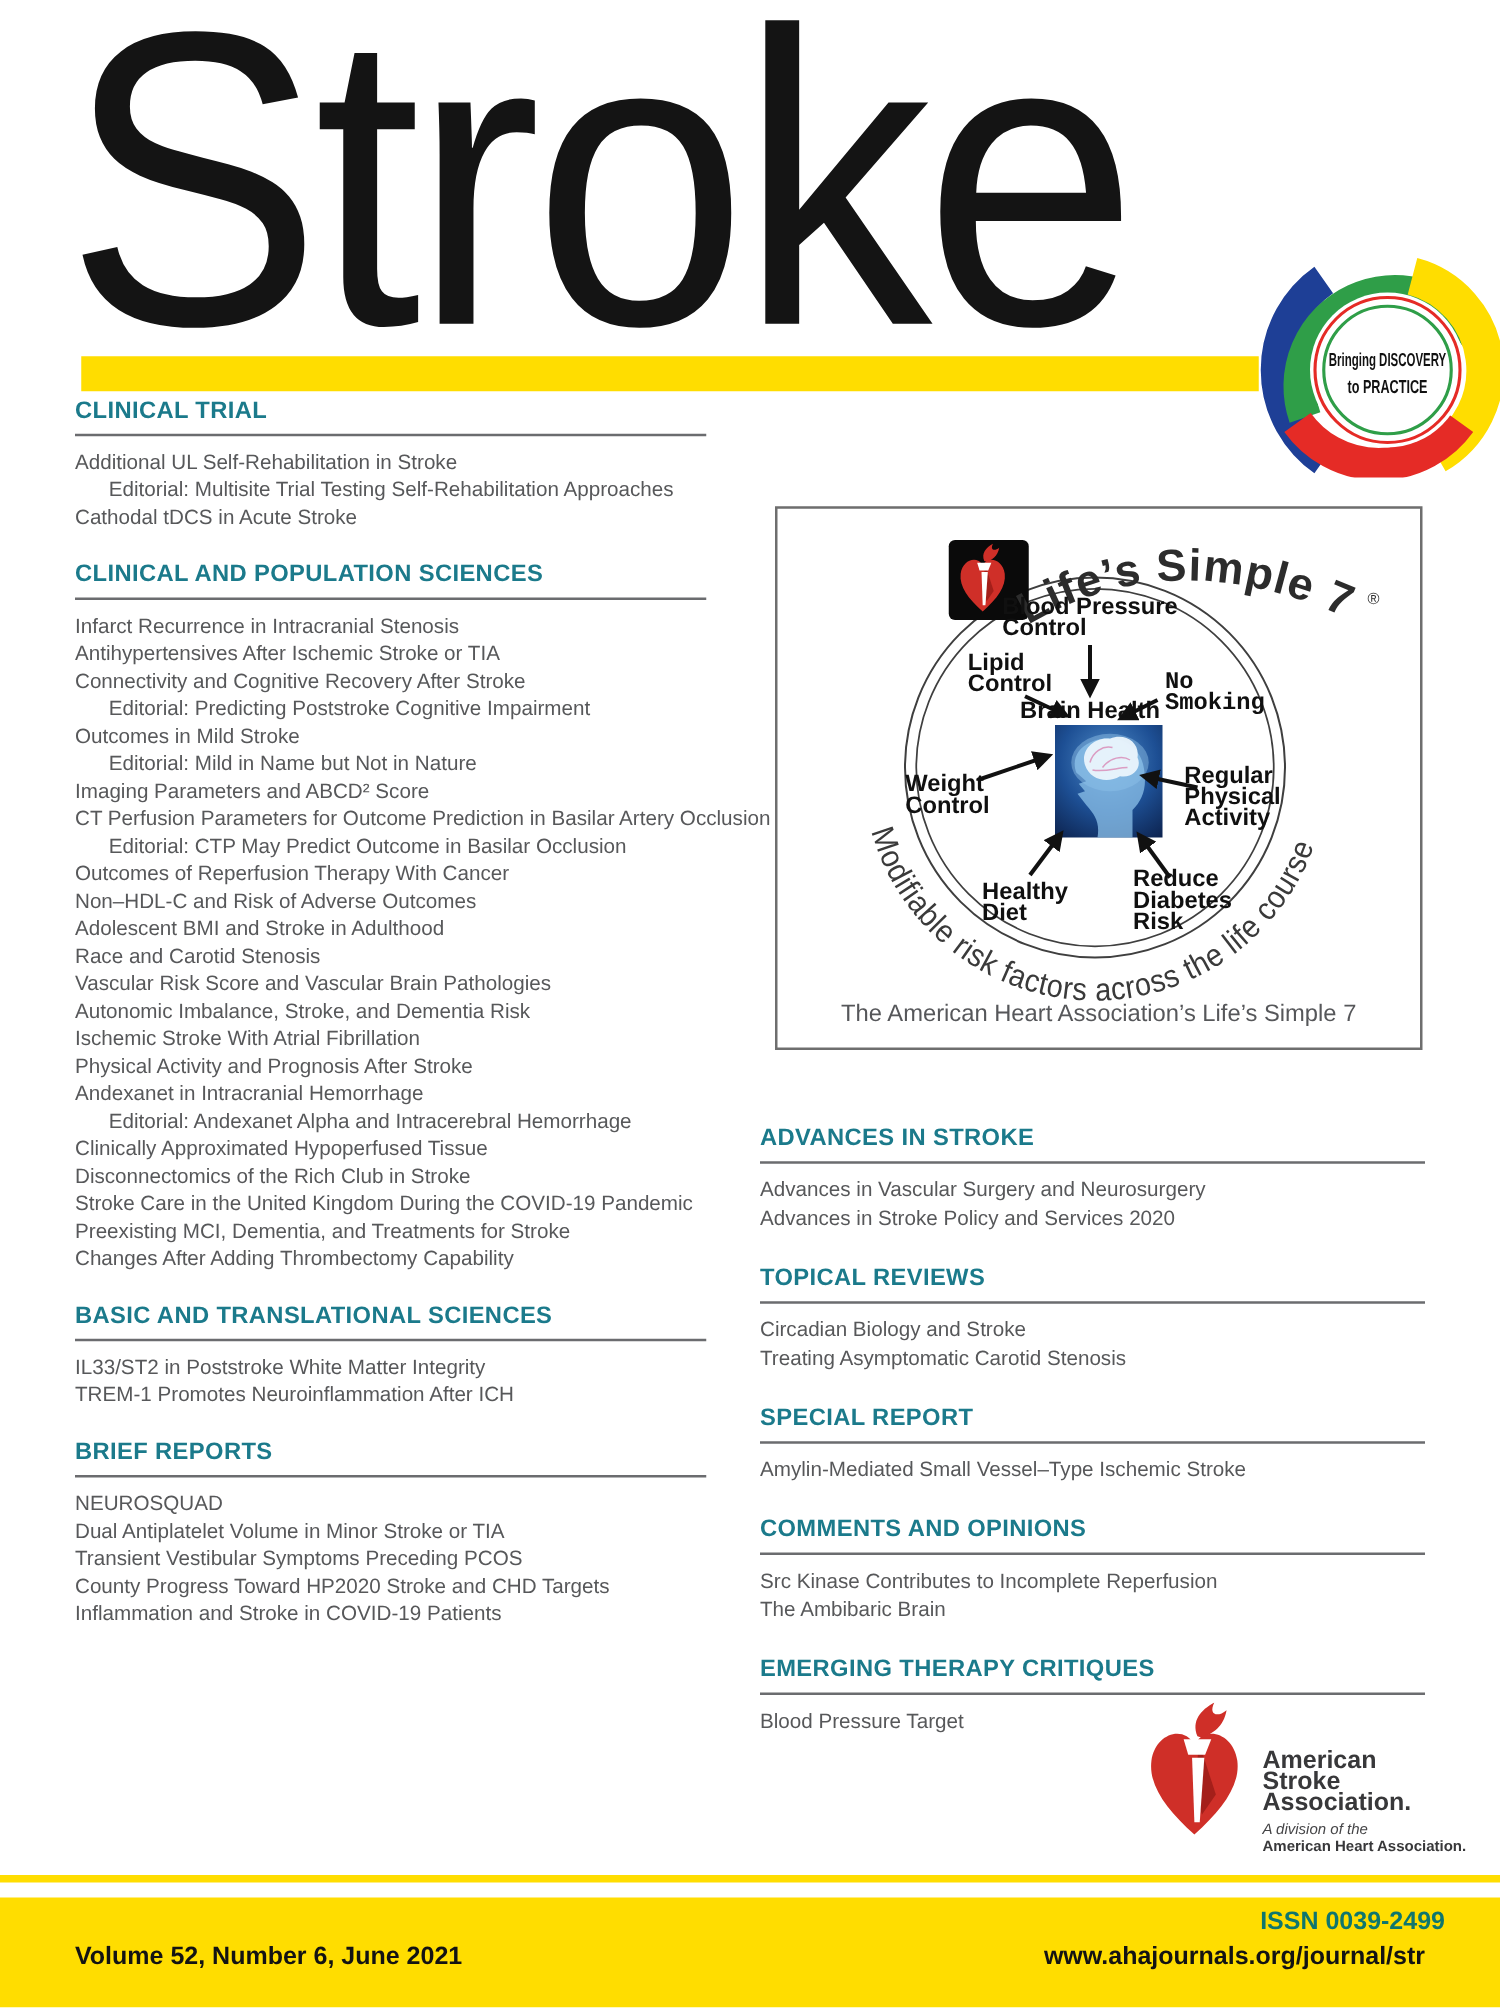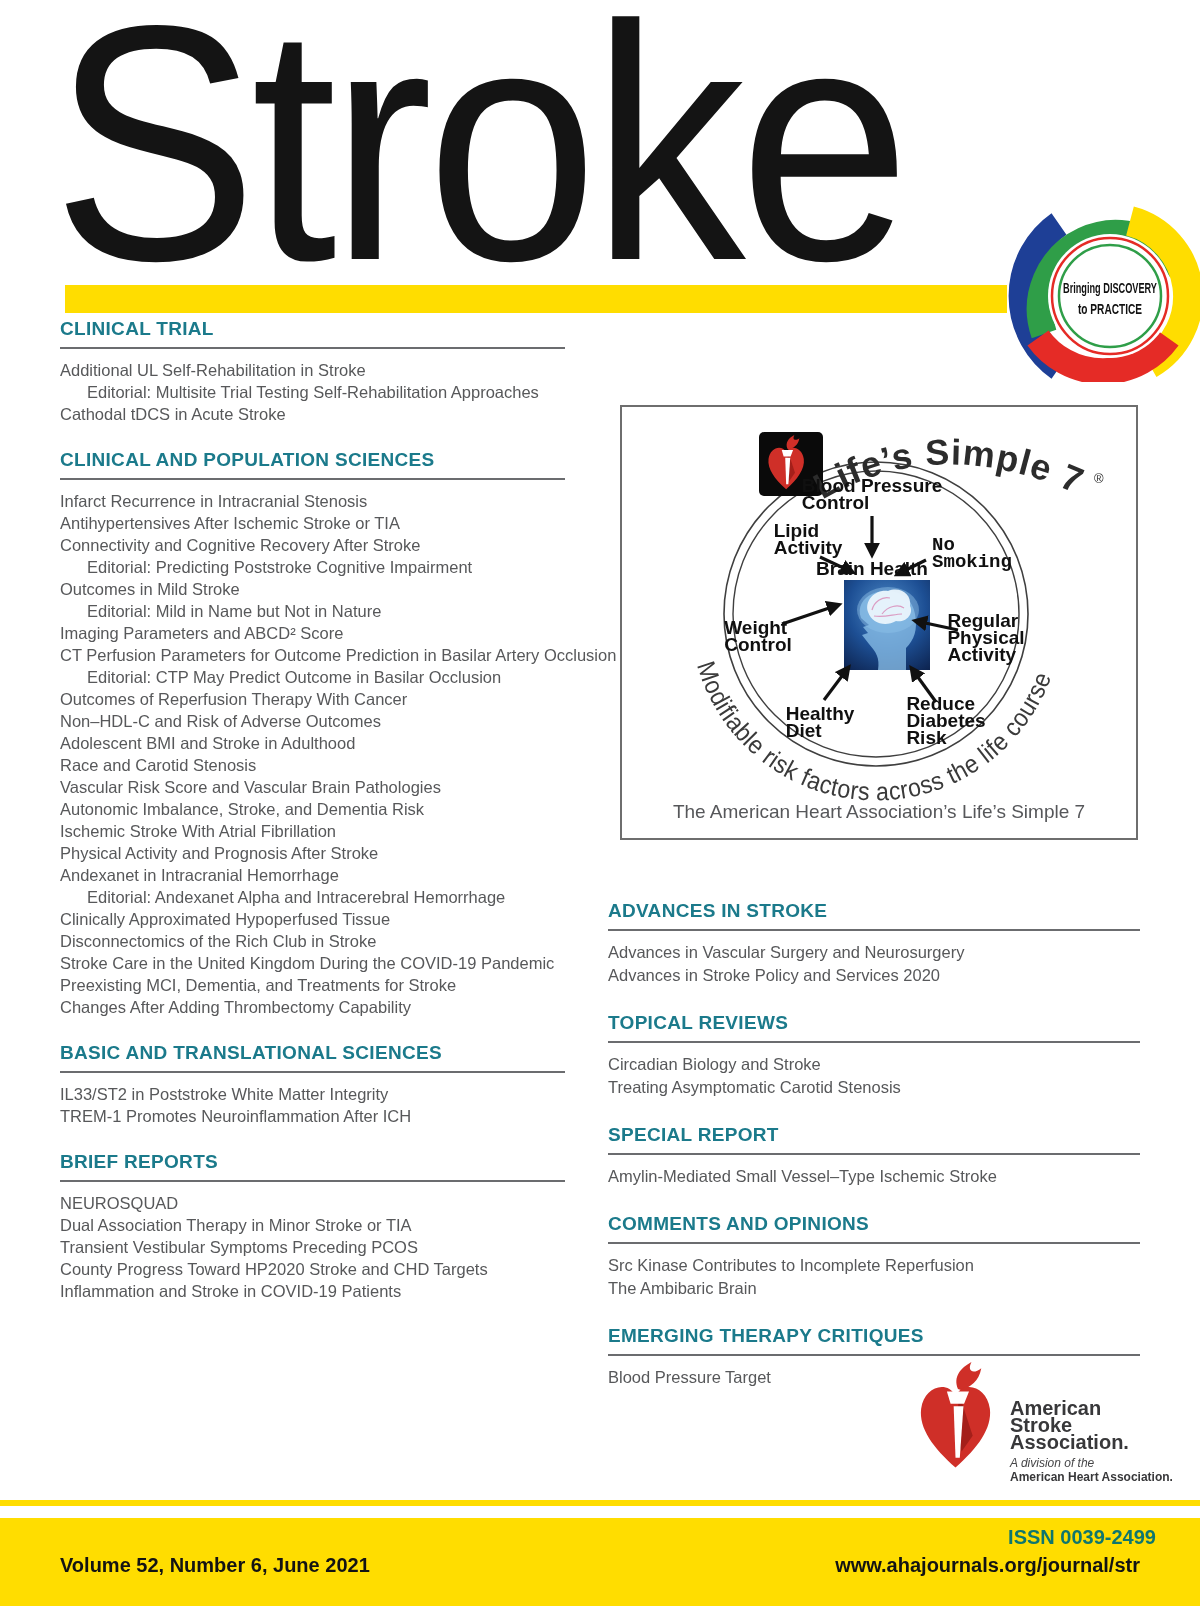--- a/index.html
+++ b/index.html
@@ -115,21 +115,21 @@
       <h2 class="sec-h">BASIC AND TRANSLATIONAL SCIENCES</h2>
       <div class="items">
         <div class="item">IL33/ST2 in Poststroke White Matter Integrity</div>
         <div class="item">TREM-1 Promotes Neuroinflammation After ICH</div>
       </div>
     </section>
     <section class="toc-section">
       <h2 class="sec-h">BRIEF REPORTS</h2>
       <div class="items">
         <div class="item">NEUROSQUAD</div>
-        <div class="item">Dual Association Therapy in Minor Stroke or TIA</div>
+        <div class="item">Dual Antiplatelet Volume in Minor Stroke or TIA</div>
         <div class="item">Transient Vestibular Symptoms Preceding PCOS</div>
         <div class="item">County Progress Toward HP2020 Stroke and CHD Targets</div>
         <div class="item">Inflammation and Stroke in COVID-19 Patients</div>
       </div>
     </section>
   </div>
 <div id="right-col" class="col">
     <section class="toc-section">
       <h2 class="sec-h">ADVANCES IN STROKE</h2>
       <div class="items">
@@ -219,21 +219,21 @@
     <text x="472" y="76" font-size="13" fill="#2c2c2c">®</text>
 
     <text font-size="25.5" fill="#3a3a3a" letter-spacing="0.5">
       <textPath href="#tpArc" textLength="470" lengthAdjust="spacingAndGlyphs">Modifiable risk factors across the life course</textPath>
     </text>
   </svg>
 
   <div class="flabel" style="left:250px;top:70px;">Blood Pressure
 Control</div>
   <div class="flabel" style="left:186px;top:115px;">Lipid
-Activity</div>
+Control</div>
   <div class="flabel" style="left:350px;top:130px;font-family:Liberation Mono, monospace;">No
 Smoking</div>
   <div class="flabel" style="left:250px;top:153px;">Brain Health</div>
   <div class="flabel" style="left:136px;top:212px;">Weight
 Control</div>
   <div class="flabel" style="left:364px;top:205px;">Regular
 Physical
 Activity</div>
   <div class="flabel" style="left:198px;top:298px;">Healthy
 Diet</div>

